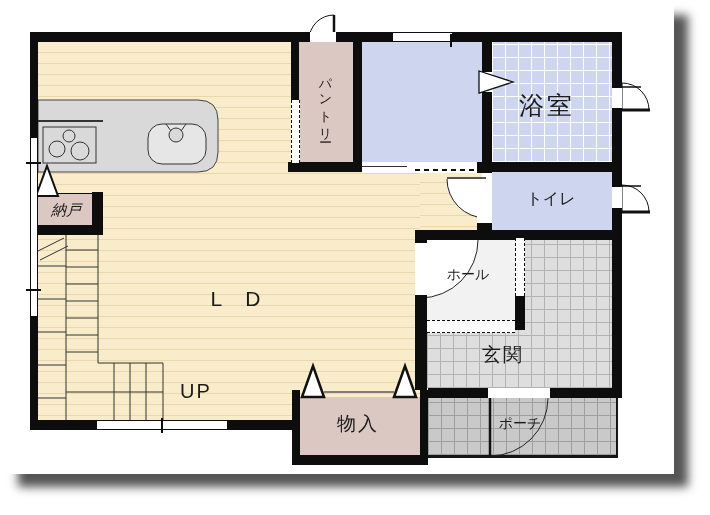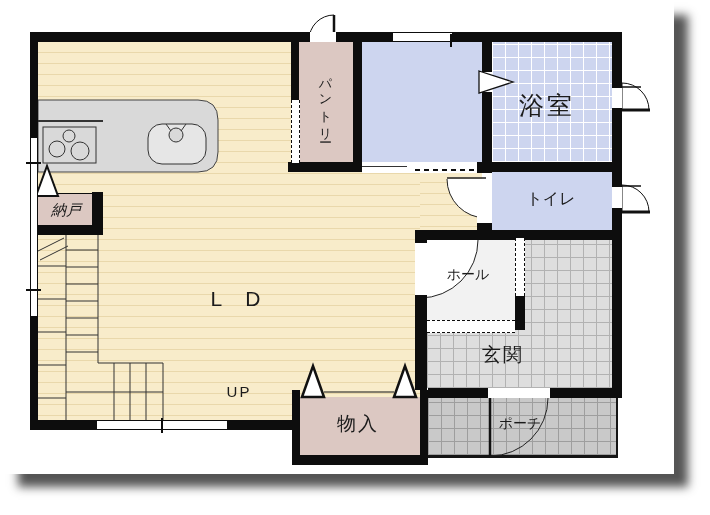--- a/index.html
+++ b/index.html
@@ -172,21 +172,21 @@
   <div class="abs gap" style="left:477px;top:179px;width:15px;height:44px;"></div>
   <div class="abs gap" style="left:415px;top:243px;width:12px;height:52px;"></div>
   <div class="abs gap" style="left:612px;top:88px;width:10px;height:20px;"></div>
   <div class="abs gap" style="left:612px;top:187px;width:10px;height:21px;"></div>
   <div class="abs gap" style="left:488px;top:388px;width:62px;height:10px;"></div>
   <div class="abs gap dash-v" style="left:515px;top:238px;width:10px;height:58px;"></div>
   <div class="abs gap dash-h2" style="left:427px;top:320px;width:88px;height:13px;"></div>
   <div class="abs gap dash-v" style="left:291px;top:100px;width:9px;height:63px;"></div>
 
   <div class="label abs" style="left:222px;top:299px;font-size:21px;letter-spacing:9px;margin-left:18px;">L D</div>
-  <div class="label abs" style="left:196px;top:391px;font-size:15px;letter-spacing:2px;margin-left:43px;">UP</div>
+  <div class="label abs" style="left:196px;top:391px;font-size:20px;letter-spacing:2px;">UP</div>
   <div class="label abs vtext" style="left:325px;top:103px;font-size:13px;">パントリー</div>
   <div class="label abs" style="left:547px;top:105px;font-size:25px;letter-spacing:3px;">浴室</div>
   <div class="label abs" style="left:551px;top:199px;font-size:16px;">トイレ</div>
   <div class="label abs" style="left:468px;top:275px;font-size:14px;">ホール</div>
   <div class="label abs" style="left:503px;top:355px;font-size:19px;letter-spacing:2px;">玄関</div>
   <div class="label abs" style="left:520px;top:424px;font-size:14px;">ポーチ</div>
   <div class="label abs" style="left:358px;top:424px;font-size:19px;letter-spacing:2px;">物入</div>
   <div class="label abs" style="left:66px;top:210px;font-size:15px;font-style:italic;">納戸</div>
 
 </div>

